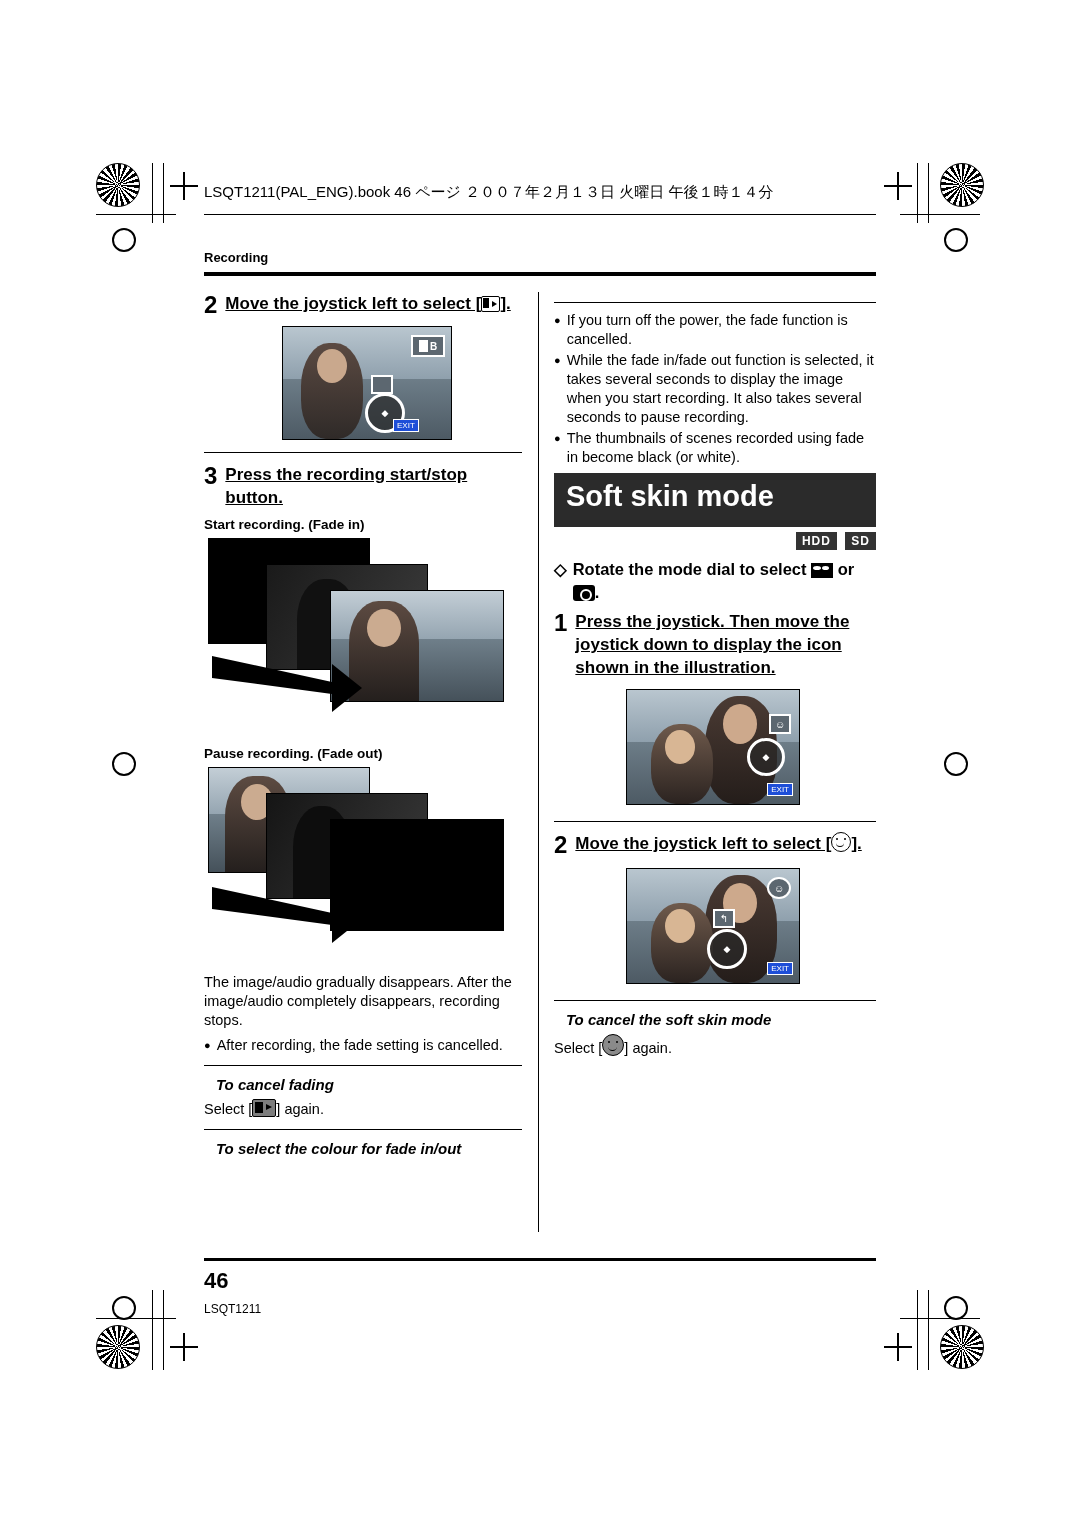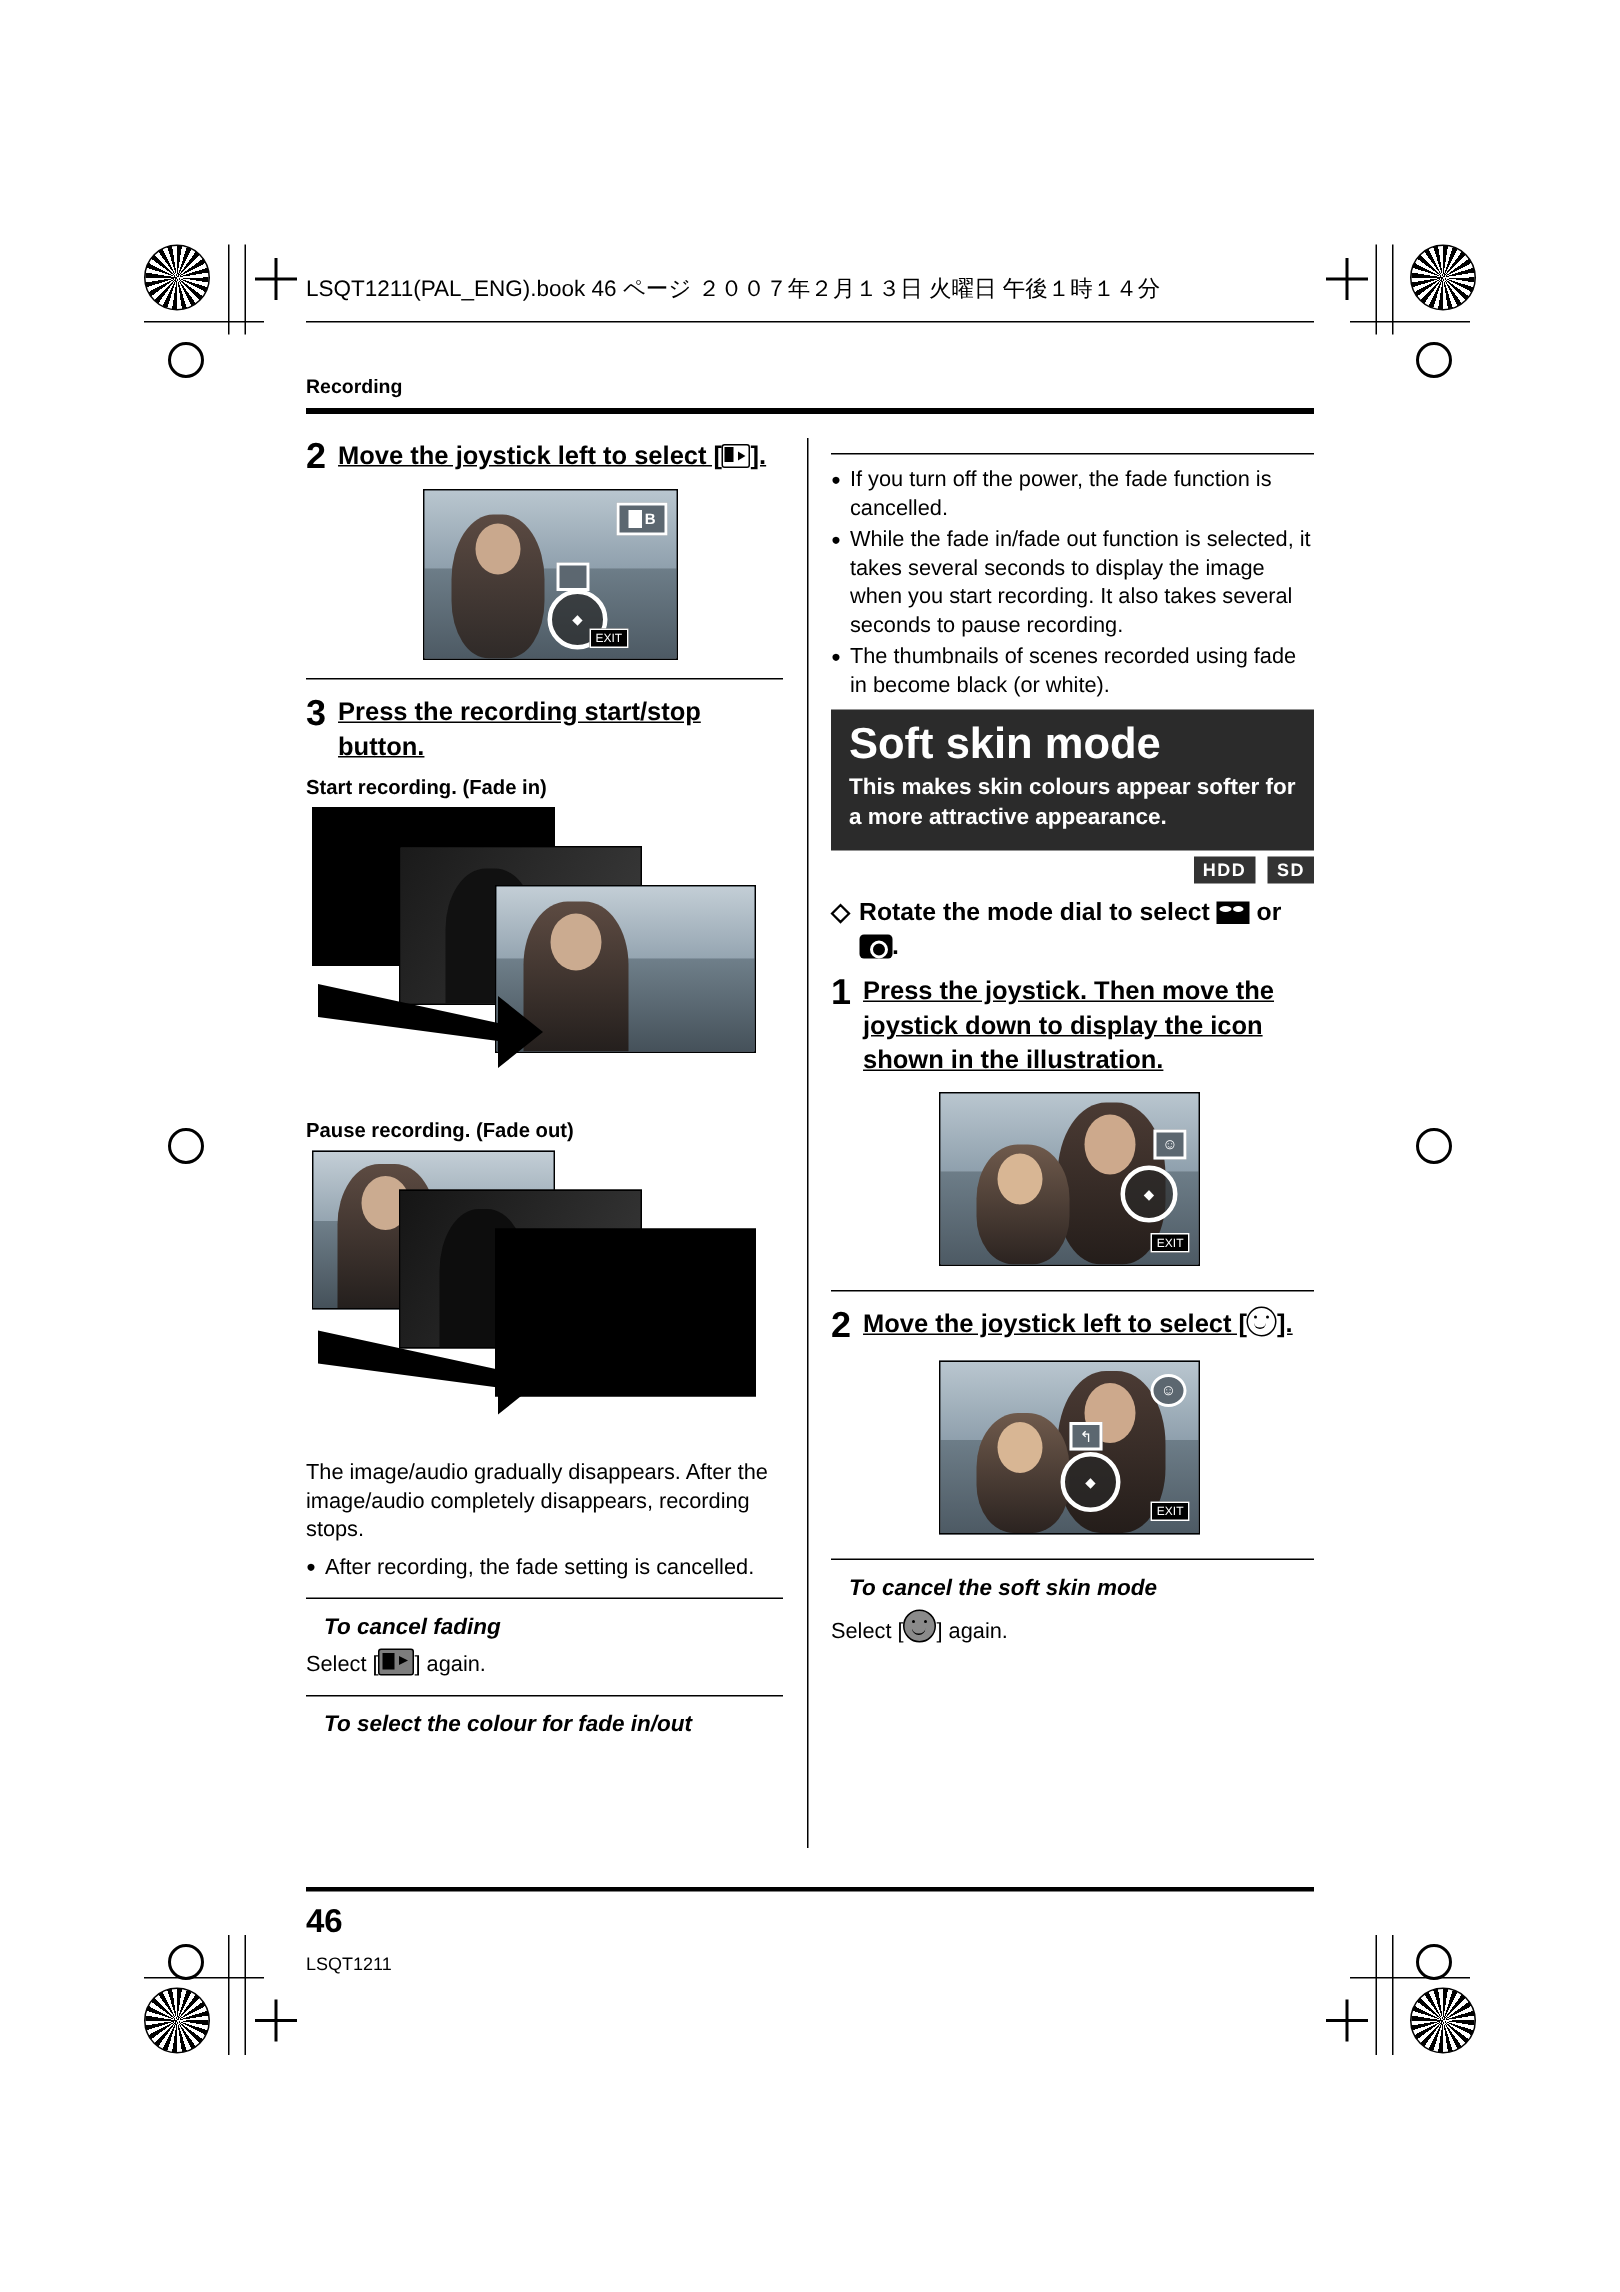--- a/index.html
+++ b/index.html
@@ -66,21 +66,21 @@
   .sky{position:absolute;left:0;right:0;top:0;height:46%;
        background:linear-gradient(#b9c6cf,#8fa0ad);}
   .sea{position:absolute;left:0;right:0;bottom:0;height:54%;
        background:linear-gradient(#6d7d88,#4d5a64);}
   .person{position:absolute;border-radius:45% 45% 40% 40%;}
 
   .osd-box{position:absolute;border:2px solid #fff;background:#5c6770;color:#fff;
            display:flex;align-items:center;justify-content:center;font-size:10px;}
   .osd-circle{position:absolute;border:3px solid #fff;border-radius:50%;
               display:flex;align-items:center;justify-content:center;}
-  .osd-tab{position:absolute;background:#000000;color:#fff;font-size:8px;
+  .osd-tab{position:absolute;background:#1d4ed8;color:#fff;font-size:8px;
            padding:1px 3px;border:1px solid #fff;}
 
   .fade-fig{position:relative;}
   .fade-fig .panel{position:absolute;border:1px solid #000;}
   .arrow{position:absolute;}
 
   .footer-rule{position:absolute;left:204px;top:1258px;width:672px;height:3px;background:#000;}
   .pagenum{position:absolute;left:204px;top:1268px;font-size:22px;font-weight:bold;}
   .pagecode{position:absolute;left:204px;top:1302px;font-size:12px;}
 
@@ -246,21 +246,20 @@
         <span>While the fade in/fade out function is selected, it takes several seconds to display the image when you start recording. It also takes several seconds to pause recording.</span>
       </div>
       <div class="bullet">
         <span class="dot">●</span>
         <span>The thumbnails of scenes recorded using fade in become black (or white).</span>
       </div>
     </div>
 
     <div class="band">
       <h2>Soft skin mode</h2>
-      <p>This makes skin colours appear softer for a more attractive appearance.</p>
     </div>
 
     <div class="media-badges">
       <span class="badge">HDD</span>
       <span class="badge">SD</span>
     </div>
 
 
     <div class="diamond-head">
       <span>◇</span>

